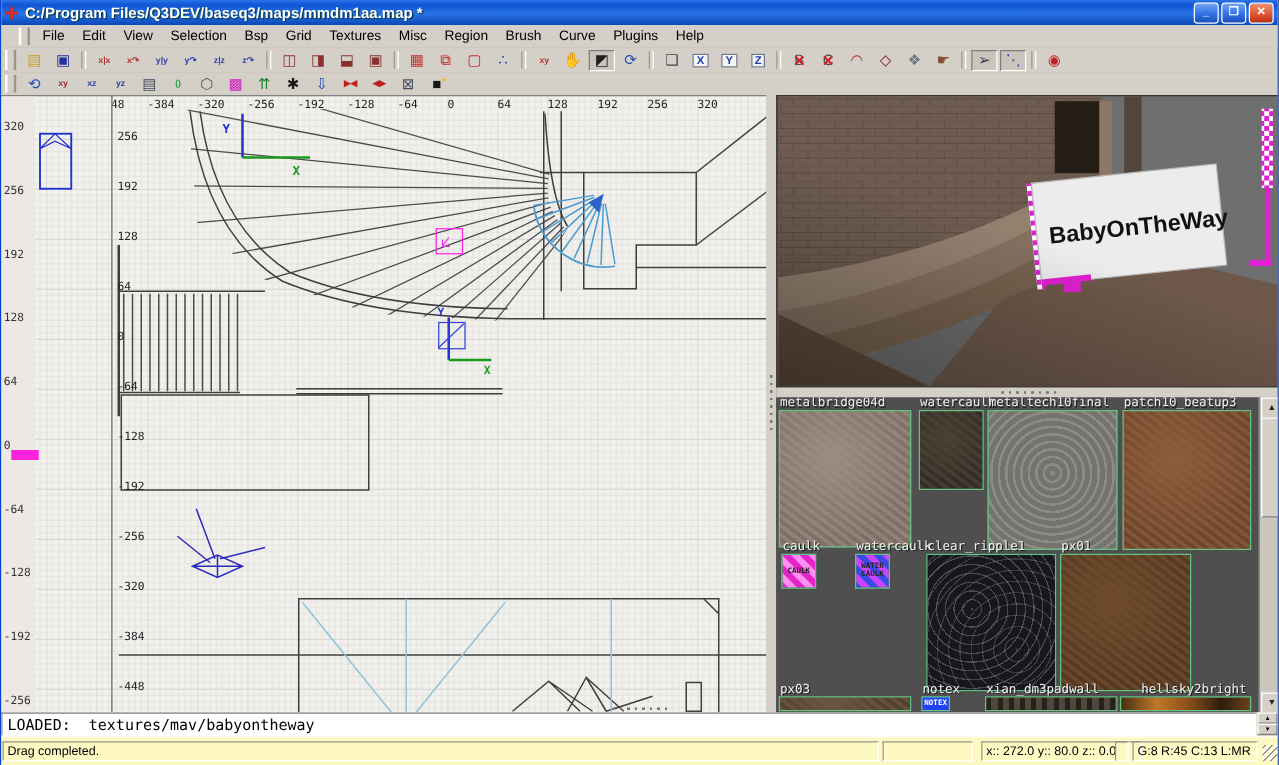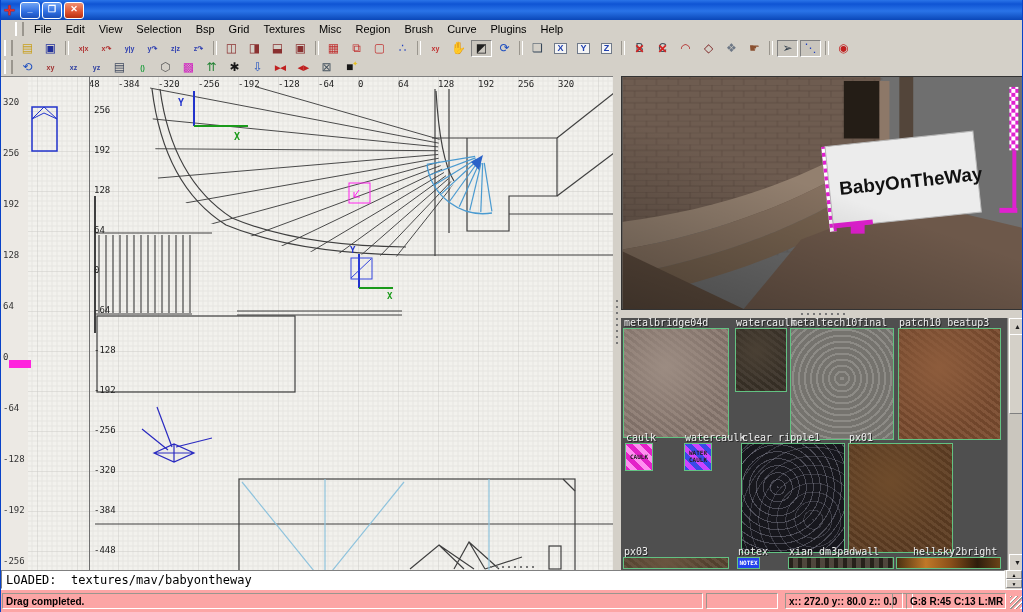--- a/index.html
+++ b/index.html
@@ -79,34 +79,35 @@
   .sthumb{position:absolute;left:1px;top:16px;width:15px;height:78px;background:#d4d0c8;
     border-top:1px solid #fff;border-left:1px solid #fff;border-bottom:1px solid #808080;border-right:1px solid #808080;}
   
   .consolerow{position:absolute;left:0;top:570px;width:1023px;height:19px;background:#d4d0c8;}
   .confield{position:absolute;left:0;top:0;width:1004px;height:19px;background:#fff;
     border:1px solid #808080;border-bottom-color:#fff;border-right-color:#fff;box-sizing:border-box;
     font:12px "DejaVu Sans Mono",monospace;white-space:pre;padding:2px 4px 4px 4px;overflow:hidden;}
   .spin{position:absolute;left:1005px;top:0;width:17px;height:19px;}
   .spinbtn{position:absolute;left:0;width:16px;height:9px;background:#d4d0c8;font-size:5px;
     text-align:center;line-height:9px;border:1px solid #fff;border-bottom-color:#808080;border-right-color:#808080;box-sizing:border-box;}
-  .statusbar{position:absolute;left:0;top:589px;width:1023px;height:23px;background:#fca5a5;
-    border-top:1px solid #fff;font-weight:bold;}
+  .statusbar{position:absolute;left:0;top:589px;width:1023px;height:23px;background:#fef9c3;
+    border-top:1px solid #fff;}
   .scell{position:absolute;top:3px;height:16px;border:1px solid #9a968e;border-bottom-color:#fff;
     border-right-color:#fff;box-sizing:border-box;font-size:10px;padding:2px 3px 0 3px;white-space:nowrap;overflow:hidden;}
   .sizegrip{position:absolute;right:1px;top:6px;width:13px;height:13px;
     background:repeating-linear-gradient(135deg,#fff 0 1px,#9a968e 1px 2px,transparent 2px 4px);}
 </style>
 </head>
 <body>
 
 <div class="win">
 
   <div class="titlebar">
     <span class="appicon">✛</span>
+    <span class="title">C:/Program Files/Q3DEV/baseq3/maps/mmdm1aa.map *</span>
     <span class="winbtns">
       <span class="wbtn">_</span>
       <span class="wbtn">❐</span>
       <span class="wbtn close">✕</span>
     </span>
   </div>
 
   <div class="menubar">
     <span class="grip"></span>
     <span id="menu-items"><span class="mitem">File</span><span class="mitem">Edit</span><span class="mitem">View</span><span class="mitem">Selection</span><span class="mitem">Bsp</span><span class="mitem">Grid</span><span class="mitem">Textures</span><span class="mitem">Misc</span><span class="mitem">Region</span><span class="mitem">Brush</span><span class="mitem">Curve</span><span class="mitem">Plugins</span><span class="mitem">Help</span></span>

